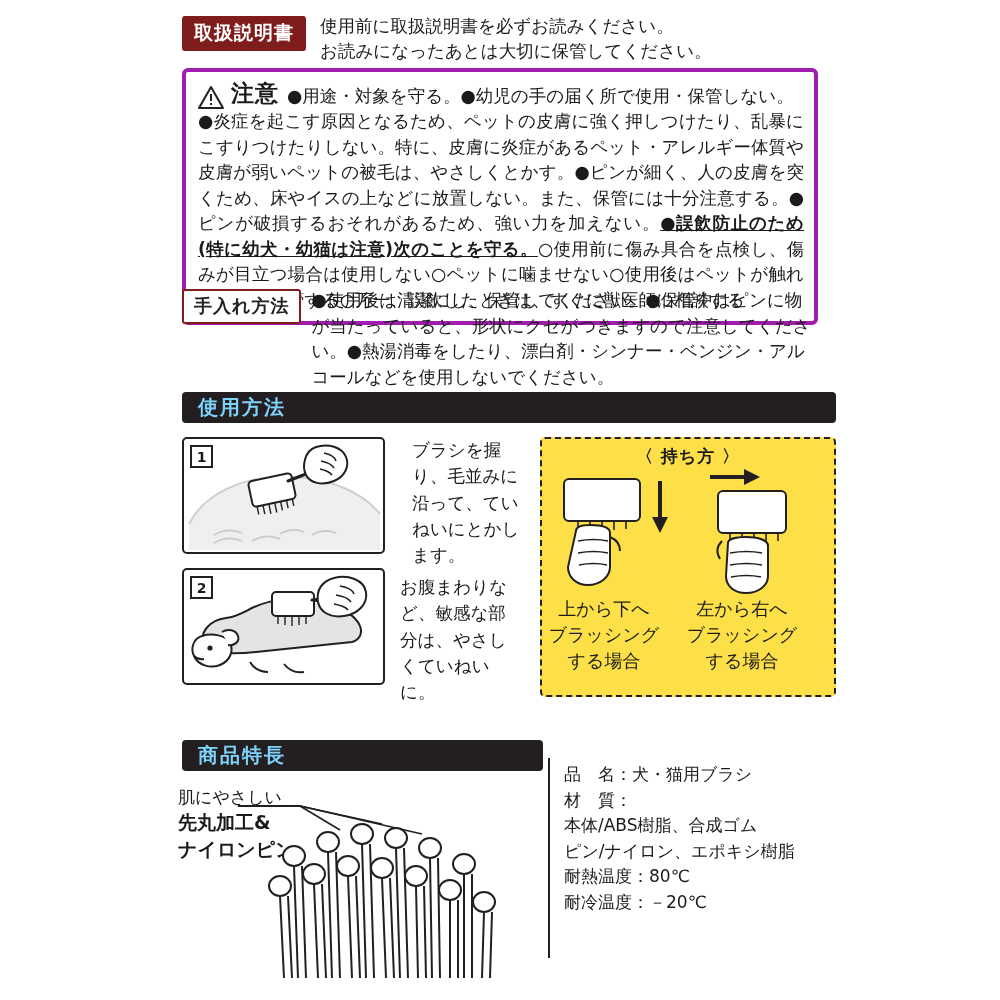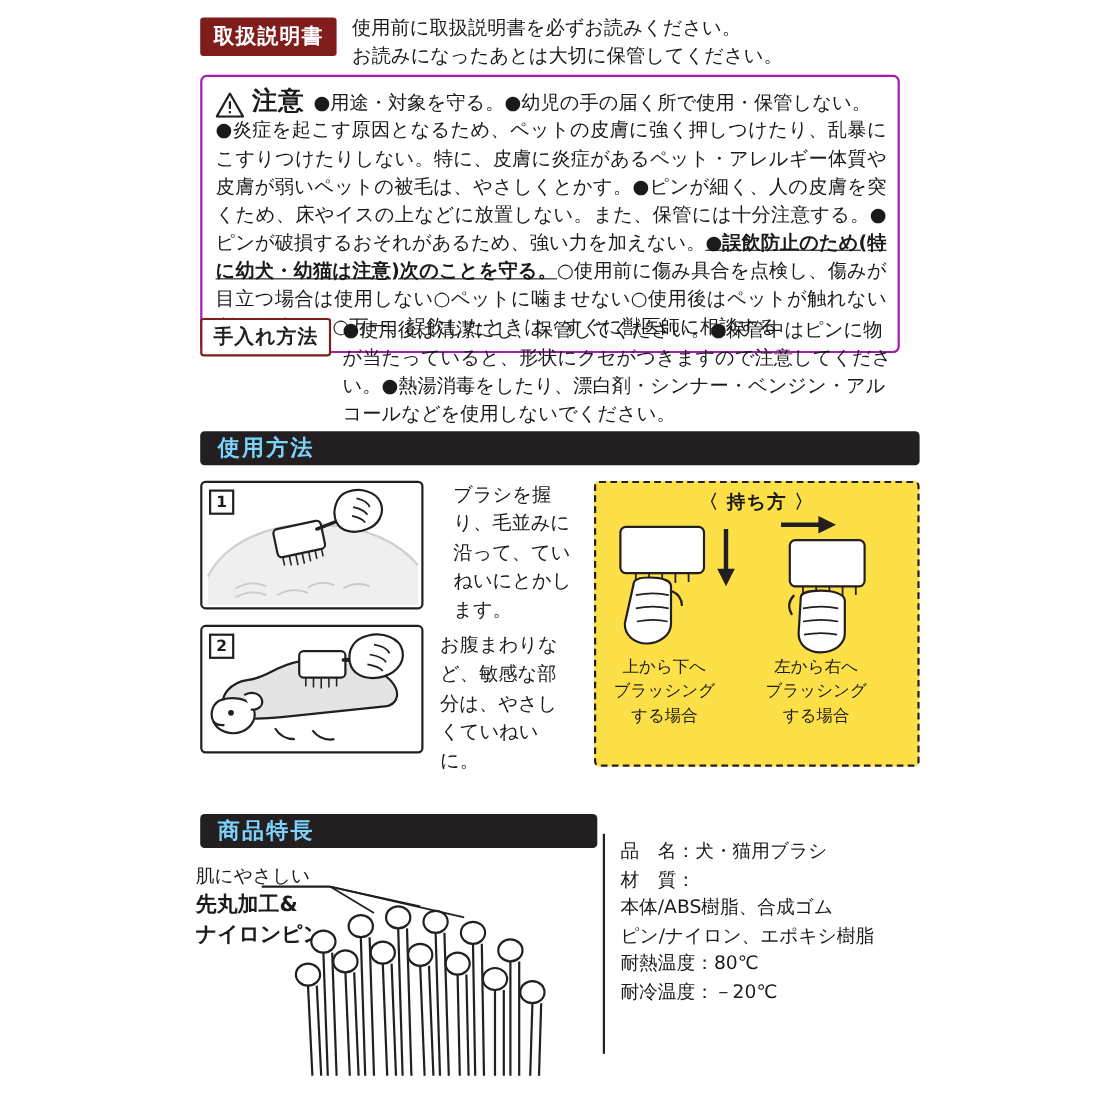--- a/index.html
+++ b/index.html
@@ -59,21 +59,21 @@
     font-size: 17.5px;
     line-height: 1.45;
   }
 
   
   .caution-box {
     position: absolute;
     left: 182px;
     top: 68px;
     width: 636px;
-    border: 2px solid #a21caf;
+    border: 4px solid #a21caf;
     border-radius: 6px;
     box-sizing: border-box;
     padding: 6px 10px 8px 12px;
   }
   .warn-tri {
     width: 26px; height: 23px; margin-right: 7px;
     display:block;
   }
   .caution-title {
     font-size: 23px;
@@ -172,21 +172,21 @@
     left: 0; right: 0; top: 6px;
     text-align: center;
     font-size: 17px;
     font-weight: bold;
     letter-spacing: 1px;
   }
   .hold-cap {
     position: absolute;
     width: 140px;
     text-align: center;
-    font-size: 15px;
+    font-size: 18px;
     line-height: 1.45;
   }
   #hold-cap-left { left: 534px; top: 596px; }
   #hold-cap-right { left: 672px; top: 596px; }
 
   
   .feature-callout {
     position: absolute;
     left: 178px;
     top: 786px;

